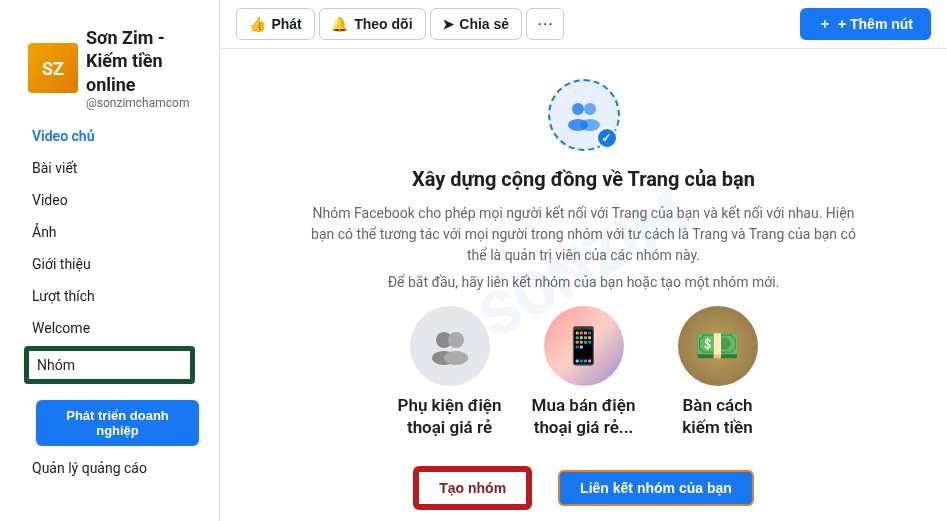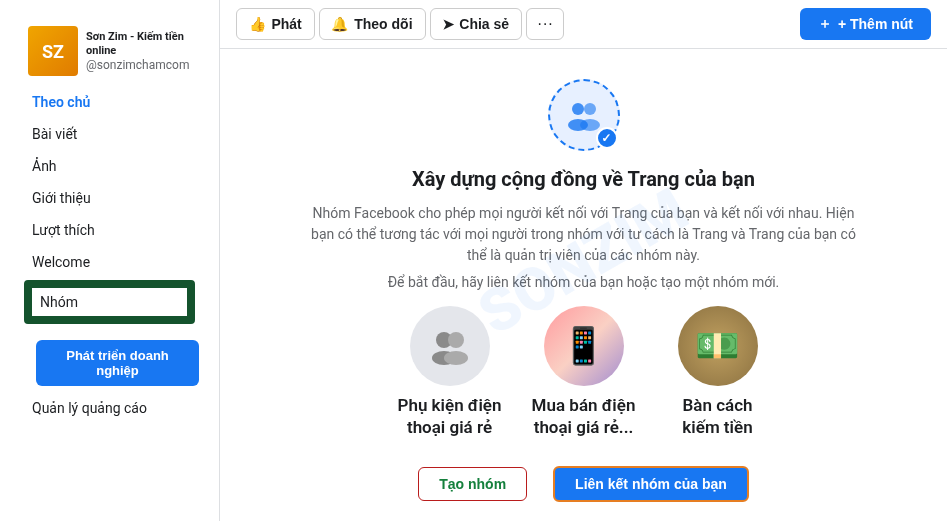--- a/index.html
+++ b/index.html
@@ -5,27 +5,27 @@
     * { box-sizing: border-box; margin: 0; padding: 0; }
     body { font-family: -apple-system, BlinkMacSystemFont, 'Segoe UI', Roboto, Arial, sans-serif; background: #e9ebee; font-size: 14px; color: #1c1e21; }
 
     .page-wrapper { display: flex; width: 947px; min-height: 521px; background: #e9ebee; }
 
     
     .sidebar { width: 220px; min-height: 521px; background: #fff; border-right: 1px solid #dddfe2; padding: 16px; flex-shrink: 0; }
     .sidebar-avatar-area { padding: 10px 12px 6px; display: flex; align-items: center; gap: 8px; }
     .sidebar-avatar { width: 50px; height: 50px; border-radius: 4px; background: linear-gradient(135deg, #f0a500, #e07b00); display: flex; align-items: center; justify-content: center; color: white; font-weight: bold; font-size: 18px; flex-shrink: 0; }
     .sidebar-page-info { }
-    .sidebar-page-name { font-weight: 700; font-size: 11px; color: #1c1e21; line-height: 1.3; }
+    .sidebar-page-name { font-weight: 700; font-size: 18px; color: #1c1e21; line-height: 1.3; }
     .sidebar-page-handle { color: #65676b; font-size: 12px; }
 
     .sidebar-nav { padding: 4px 0; }
     .sidebar-nav-item { display: block; padding: 8px 16px; color: #1c1e21; text-decoration: none; font-size: 14px; cursor: pointer; }
     .sidebar-nav-item.active { color: #1877f2; font-weight: 600; }
-    .sidebar-nav-item.highlighted { border: 8px solid #14532d; border-radius: 4px; margin: 2px 8px; padding: 6px 8px; color: #1c1e21; }
+    .sidebar-nav-item.highlighted { border: 5px solid #14532d; border-radius: 4px; margin: 2px 8px; padding: 6px 8px; color: #1c1e21; }
 
     .sidebar-cta-btn { margin: 8px 20px; padding: 8px 12px; background: #1877f2; color: white; border: none; border-radius: 6px; font-size: 13px; font-weight: 600; cursor: pointer; width: calc(100% - 24px); text-align: center; display: block; }
     .sidebar-link { display: block; padding: 6px 16px; color: #1c1e21; font-size: 14px; text-decoration: none; cursor: pointer; }
 
     
     .main-content { flex: 1; background: #fff; }
 
     
     .action-bar { display: flex; align-items: center; padding: 8px 16px; border-bottom: 1px solid #dddfe2; gap: 4px; justify-content: space-between; }
     .action-bar-left { display: flex; gap: 4px; }
@@ -49,42 +49,43 @@
     .group-cards { display: flex; gap: 24px; justify-content: center; margin-bottom: 28px; }
     .group-card { display: flex; flex-direction: column; align-items: center; width: 110px; cursor: pointer; }
     .group-card-img { width: 80px; height: 80px; border-radius: 50%; overflow: hidden; display: flex; align-items: center; justify-content: center; background: #e4e6eb; margin-bottom: 8px; font-size: 32px; }
     .group-card-img.phu-kien { background: #e4e6eb; }
     .group-card-img.mua-ban { background: linear-gradient(135deg, #ff9a9e, #fad0c4, #a18cd1); }
     .group-card-img.ban-cach { background: radial-gradient(circle, #c0a060, #8a7040); }
     .group-card-name { font-size: 17px; color: #1c1e21; text-align: center; line-height: 1.3; font-weight: 600; }
 
     
     .action-buttons { display: flex; gap: 12px; align-items: center; }
-    .tao-nhom-btn { padding: 8px 20px; background: #fff; border: 1px solid #b91c1c; border-radius: 6px; font-size: 14px; font-weight: 600; cursor: pointer; color: #15803d; }
+    .tao-nhom-btn { padding: 8px 20px; background: #fff; border: 6px solid #b91c1c; border-radius: 6px; font-size: 14px; font-weight: 600; cursor: pointer; color: #7f1d1d; }
     .lien-ket-btn { padding: 8px 20px; background: #1877f2; color: white; border: 2px solid #e67e22; border-radius: 6px; font-size: 14px; font-weight: 700; cursor: pointer; margin-left: 14px; }
 
     .main-wrapper { position: relative; flex: 1; overflow: hidden; }
   </style>
 </head>
 <body>
 
 <div class="page-wrapper">
 
   <div class="sidebar">
     <div class="sidebar-avatar-area">
       <div class="sidebar-avatar">SZ</div>
       <div class="sidebar-page-info">
         <div class="sidebar-page-name">Sơn Zim - Kiếm tiền online</div>
         <div class="sidebar-page-handle">@sonzimchamcom</div>
       </div>
     </div>
 
     <div class="sidebar-nav">
-      <a class="sidebar-nav-item active">Theo chủ</a>
+      <a class="sidebar-nav-item active">Video chủ</a>
       <a class="sidebar-nav-item">Bài viết</a>
+      <a class="sidebar-nav-item">Video</a>
       <a class="sidebar-nav-item">Ảnh</a>
       <a class="sidebar-nav-item">Giới thiệu</a>
       <a class="sidebar-nav-item">Lượt thích</a>
       <a class="sidebar-nav-item">Welcome</a>
       <a class="sidebar-nav-item highlighted">Nhóm</a>
     </div>
 
     <div style="margin-top: 10px;">
       <button class="sidebar-cta-btn">Phát triển doanh nghiệp</button>
       <a class="sidebar-link">Quản lý quảng cáo</a>

